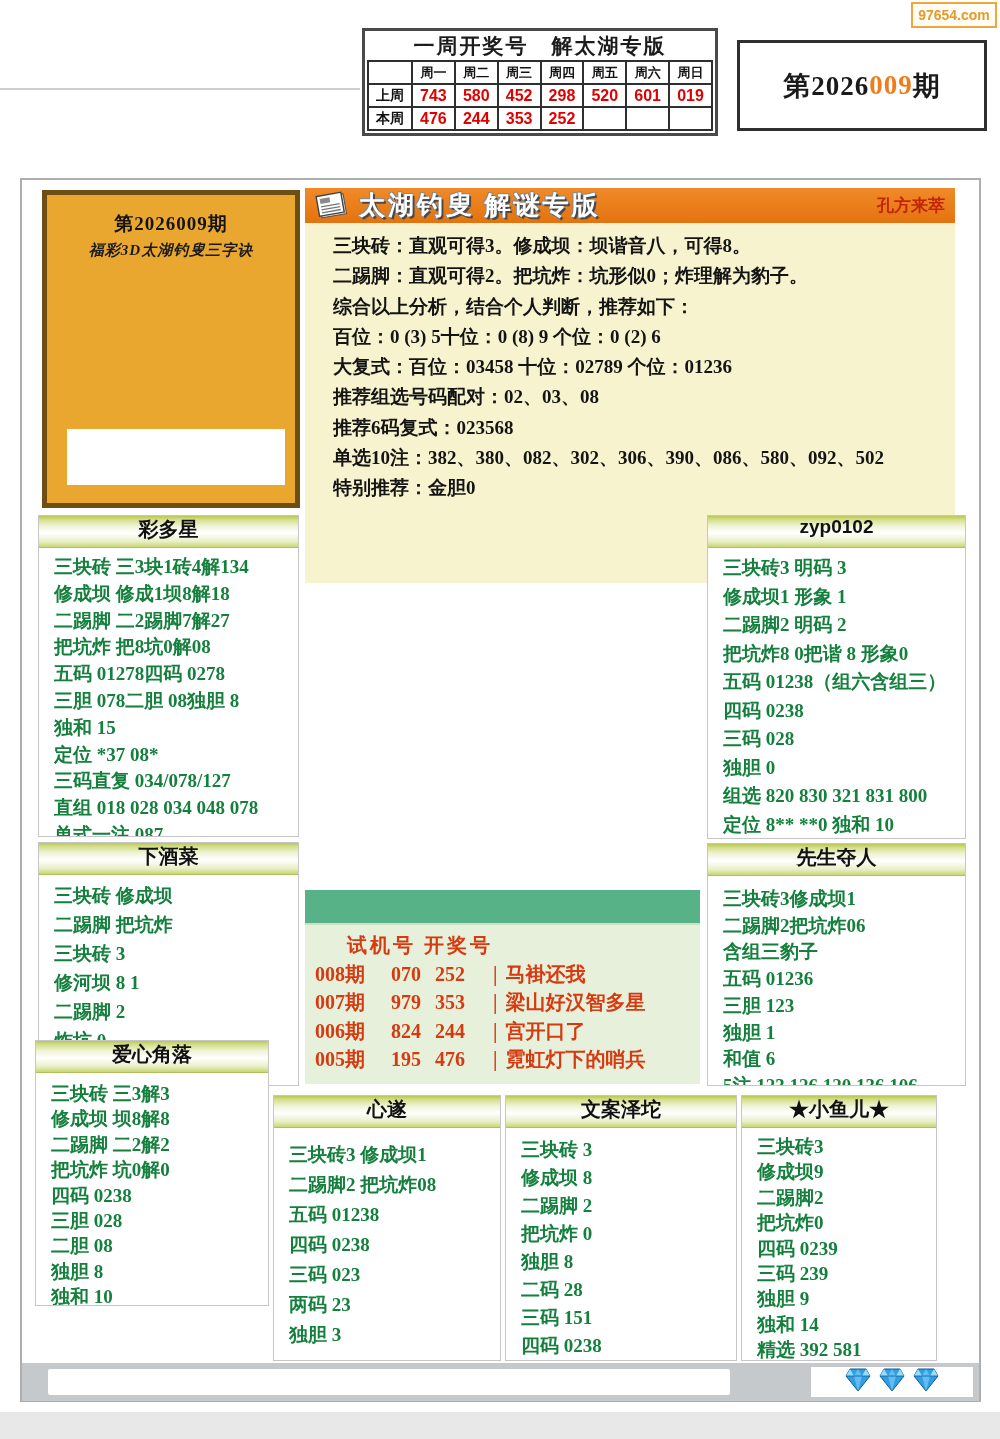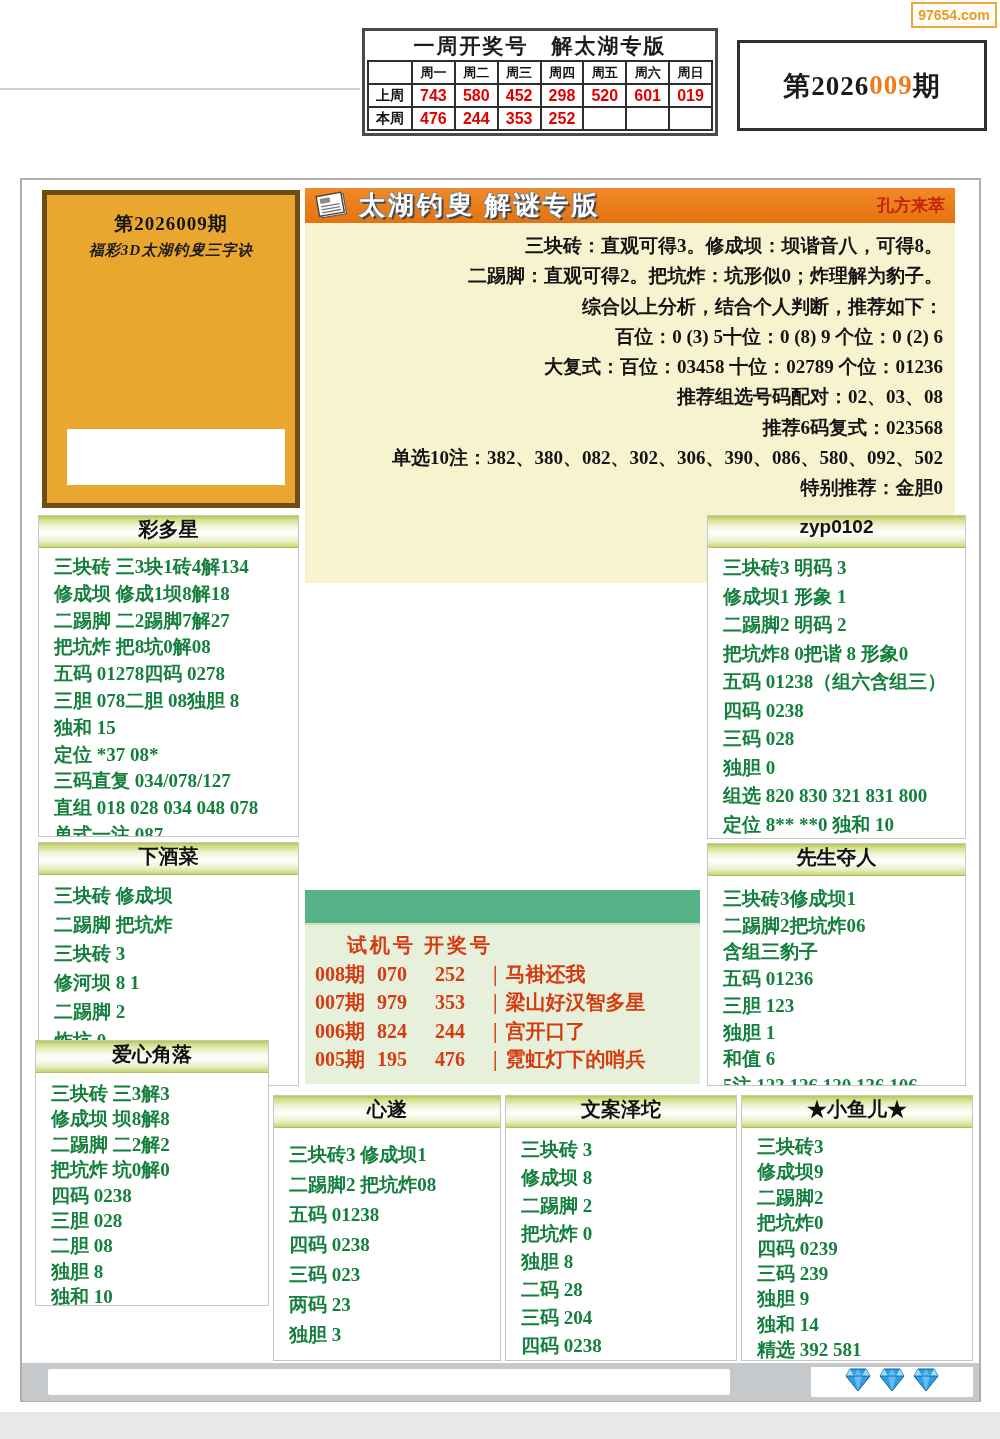--- a/index.html
+++ b/index.html
@@ -67,21 +67,21 @@
     display:flex; align-items:center;
   }
   #main-title {
     margin-left:8px; font:700 26px "Liberation Serif", serif; color:#ffffff; letter-spacing:3px;
     text-shadow:2px 2px 0 #4a4a4a, -1px -1px 0 #8a8a8a, 1px -1px 0 #8a8a8a, -1px 1px 0 #8a8a8a;
     white-space:nowrap;
   }
   #main-source { margin-left:auto; margin-right:10px; font:700 17px "Liberation Serif", serif; color:#c3250c; white-space:nowrap; }
   #main-body {
     height:360px; background:#f7f3cf; padding:8px 12px 0 28px;
-    font:700 19px "Liberation Serif", serif; color:#141414; line-height:30.3px;text-align:right;
+    font:700 19px "Liberation Serif", serif; color:#141414; line-height:30.3px;
   }
   .main-line { white-space:nowrap; overflow:hidden; }
 
   
   .panel { position:absolute; border:1px solid #c6c6c6; background:#fff; overflow:hidden; }
   .panel .head {
     height:32px; line-height:30px; text-align:center;
     font:700 20px "Liberation Serif", serif; color:#111;
     background:linear-gradient(180deg,#b9c84f 0%,#d5df8d 12%,#eff3d6 32%,#ffffff 55%,#e9efc6 82%,#c9d573 100%);
     border-bottom:1px solid #b3bf59;
@@ -102,32 +102,32 @@
   
   #draws-box { left:305px; top:890px; width:395px; height:196px; }
   #draws-head { height:35px; background:#58b288; border-bottom:2px solid #cfe0c0; }
   #draws-body {
     height:159px; background:#e7f0da; padding:6px 0 0 10px;
     font:700 20px "Liberation Serif", serif; color:#d63a10; line-height:28.5px;
   }
   #draws-heading { padding-left:32px; letter-spacing:3px; }
   .draw-row { white-space:nowrap; }
   .d-issue { display:inline-block; width:62px; }
-  .d-test  { display:inline-block; width:58px; }
+  .d-test  { display:inline-block; width:58px;text-align:center; }
   .d-res   { display:inline-block; width:58px; }
   .d-bar   { display:inline-block; margin:0 8px 0 0; }
 
   
   #col-0 { left:35px;  top:1040px; width:234px; height:266px; }
   #col-0 .body { line-height:25.4px; padding-top:8px; }
   #col-1 { left:273px; top:1095px; width:228px; height:266px; }
   #col-1 .body { line-height:30px; padding-top:12px; }
   #col-2 { left:505px; top:1095px; width:232px; height:266px; }
   #col-2 .body { line-height:28px; padding-top:8px; }
-  #col-3 { left:741px; top:1095px; width:232px; height:266px; }
+  #col-3 { left:741px; top:1095px; width:196px; height:266px; }
   #col-3 .body { line-height:25.4px; padding-top:6px; }
 
   
   #footer-bar { left:22px; top:1363px; width:957px; height:38px; background:#c6c9cc; }
   #footer-input { position:absolute; left:26px; top:6px; width:682px; height:26px; background:#fff; border-radius:2px; }
   #footer-diamonds {
     position:absolute; right:6px; top:4px; width:162px; height:30px; background:#fff;
     display:flex; align-items:center; justify-content:center; gap:8px;
   }
 </style>
@@ -331,21 +331,21 @@
 
   <div id="col-2" class="panel">
     <div class="head">文案泽坨</div>
     <div class="body">
       <div>三块砖 3</div>
       <div>修成坝 8</div>
       <div>二踢脚 2</div>
       <div>把坑炸 0</div>
       <div>独胆 8</div>
       <div>二码 28</div>
-      <div>三码 204</div>
+      <div>三码 151</div>
       <div>四码 0238</div>
     </div>
   </div>
 
   <div id="col-3" class="panel">
     <div class="head">★小鱼儿★</div>
     <div class="body">
       <div>三块砖3</div>
       <div>修成坝9</div>
       <div>二踢脚2</div>

